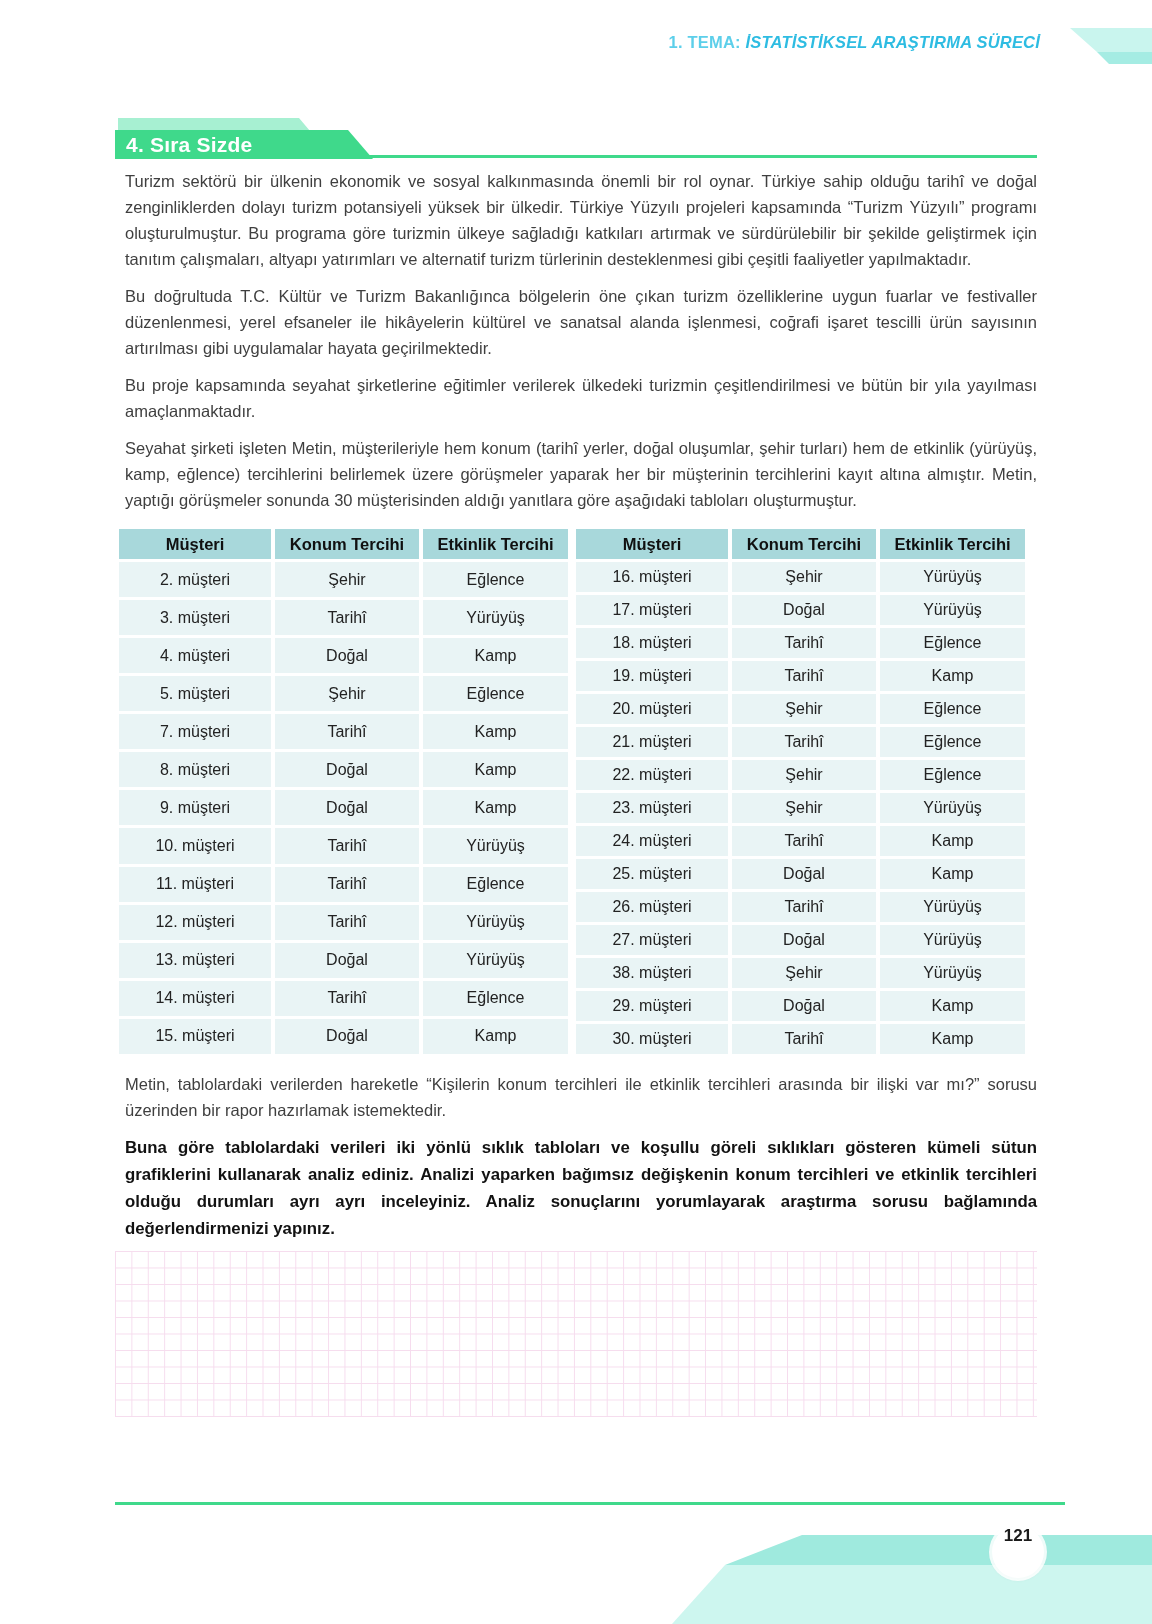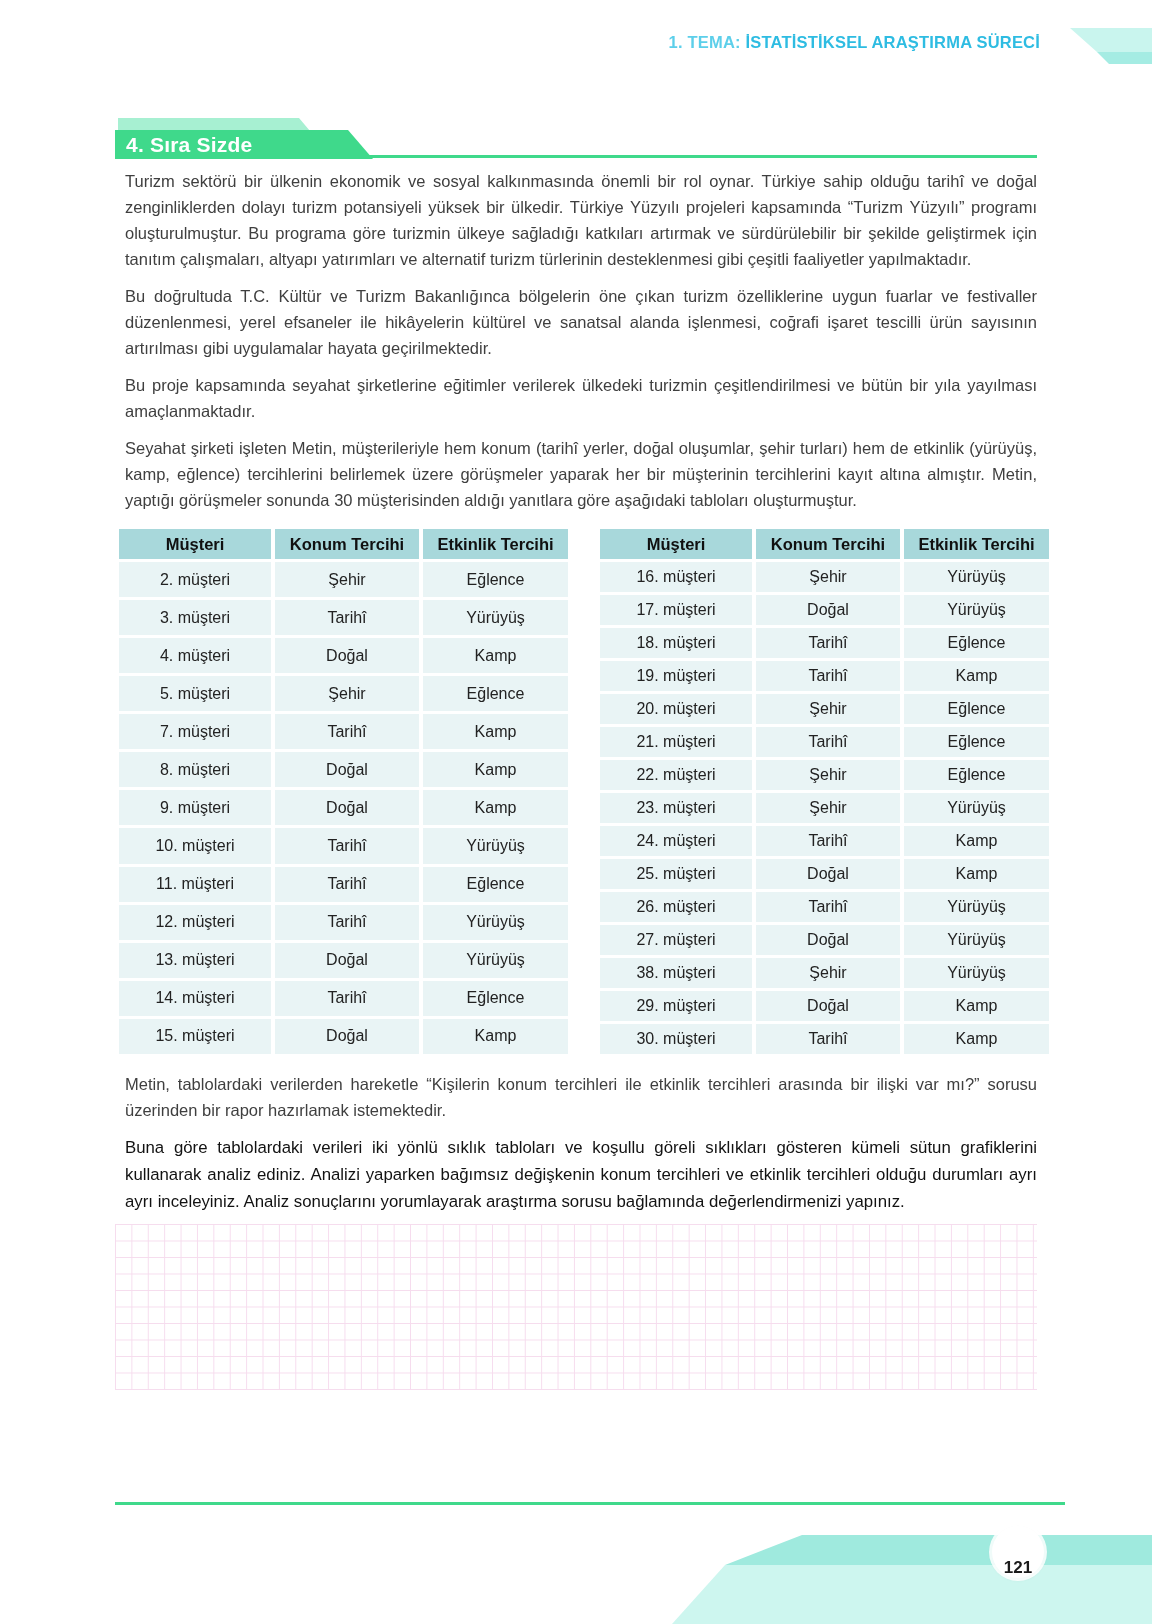--- a/index.html
+++ b/index.html
@@ -17,21 +17,21 @@
   .chapter-header {
     position: absolute;
     top: 33px;
     right: 112px;
     font-size: 16.5px;
     font-weight: 700;
     letter-spacing: 0.2px;
     white-space: nowrap;
   }
   .chapter-label { color: #5ccfea; }
-  .chapter-title { color: #2ebce2; }
+  .chapter-title { color: #2ebce2; font-style: italic; }
 
   .deco-top-light {
     position: absolute; left: 1070px; top: 28px; width: 82px; height: 24px;
     background: #c9f5ee;
     clip-path: polygon(0 0, 100% 0, 100% 100%, 27px 100%);
   }
   .deco-top-mid {
     position: absolute; left: 1097px; top: 52px; width: 55px; height: 12px;
     background: #a5ece3;
     clip-path: polygon(0 0, 100% 0, 100% 100%, 12px 100%);
@@ -60,26 +60,26 @@
 
   
   .content {
     position: absolute; left: 115px; top: 168px; width: 922px;
   }
   .para {
     font-size: 16.5px; line-height: 26px; text-align: justify;
     margin: 0 0 11px 10px; color: #3f3f3f;
   }
   .para-bold {
-    font-weight: 400; color: #121212; font-size: 16.8px; line-height: 27px;
+    font-weight: 700; color: #121212; font-size: 16.8px; line-height: 27px;
     margin-top: 5px; margin-bottom: 6px;
   }
 
   
-  .tables-row { display: flex; gap: 24px; margin-top: 13px; margin-bottom: 14px; }
+  .tables-row { display: flex; margin-top: 13px; margin-bottom: 14px; }
   table.pref-table {
     border-collapse: separate; border-spacing: 4px 3px;
     width: 449px; table-layout: fixed;
   }
   table.pref-table th {
     background: #a8d8db; color: #101010; font-size: 16.5px; font-weight: 700;
     height: 30px; text-align: center; padding: 0 2px;
   }
   table.pref-table td {
     background: #e9f4f5; color: #222222; font-size: 16px;
@@ -111,21 +111,21 @@
     clip-path: polygon(77px 0, 100% 0, 100% 100%, 0 100%);
   }
   .deco-bottom-light {
     position: absolute; left: 672px; top: 1565px; width: 480px; height: 59px;
     background: #cdf6ef;
     clip-path: polygon(53px 0, 100% 0, 100% 100%, 0 100%);
   }
   .page-number-badge {
     position: absolute; left: 992px; top: 1526px; width: 52px; height: 52px;
     background: #ffffff; border-radius: 50%;
-    display: flex; align-items: flex-end; justify-content: center;
+    display: flex; align-items: flex-start; justify-content: center;
     box-shadow: 0 0 0 3px rgba(255,255,255,0.85), 0 1px 4px rgba(0,0,0,0.10);
   }
   .page-number { font-size: 17px; font-weight: 700; color: #1a1a1a; }
 </style>
 </head>
 <body>
 
 <div class="page">
 
   <div class="chapter-header">

